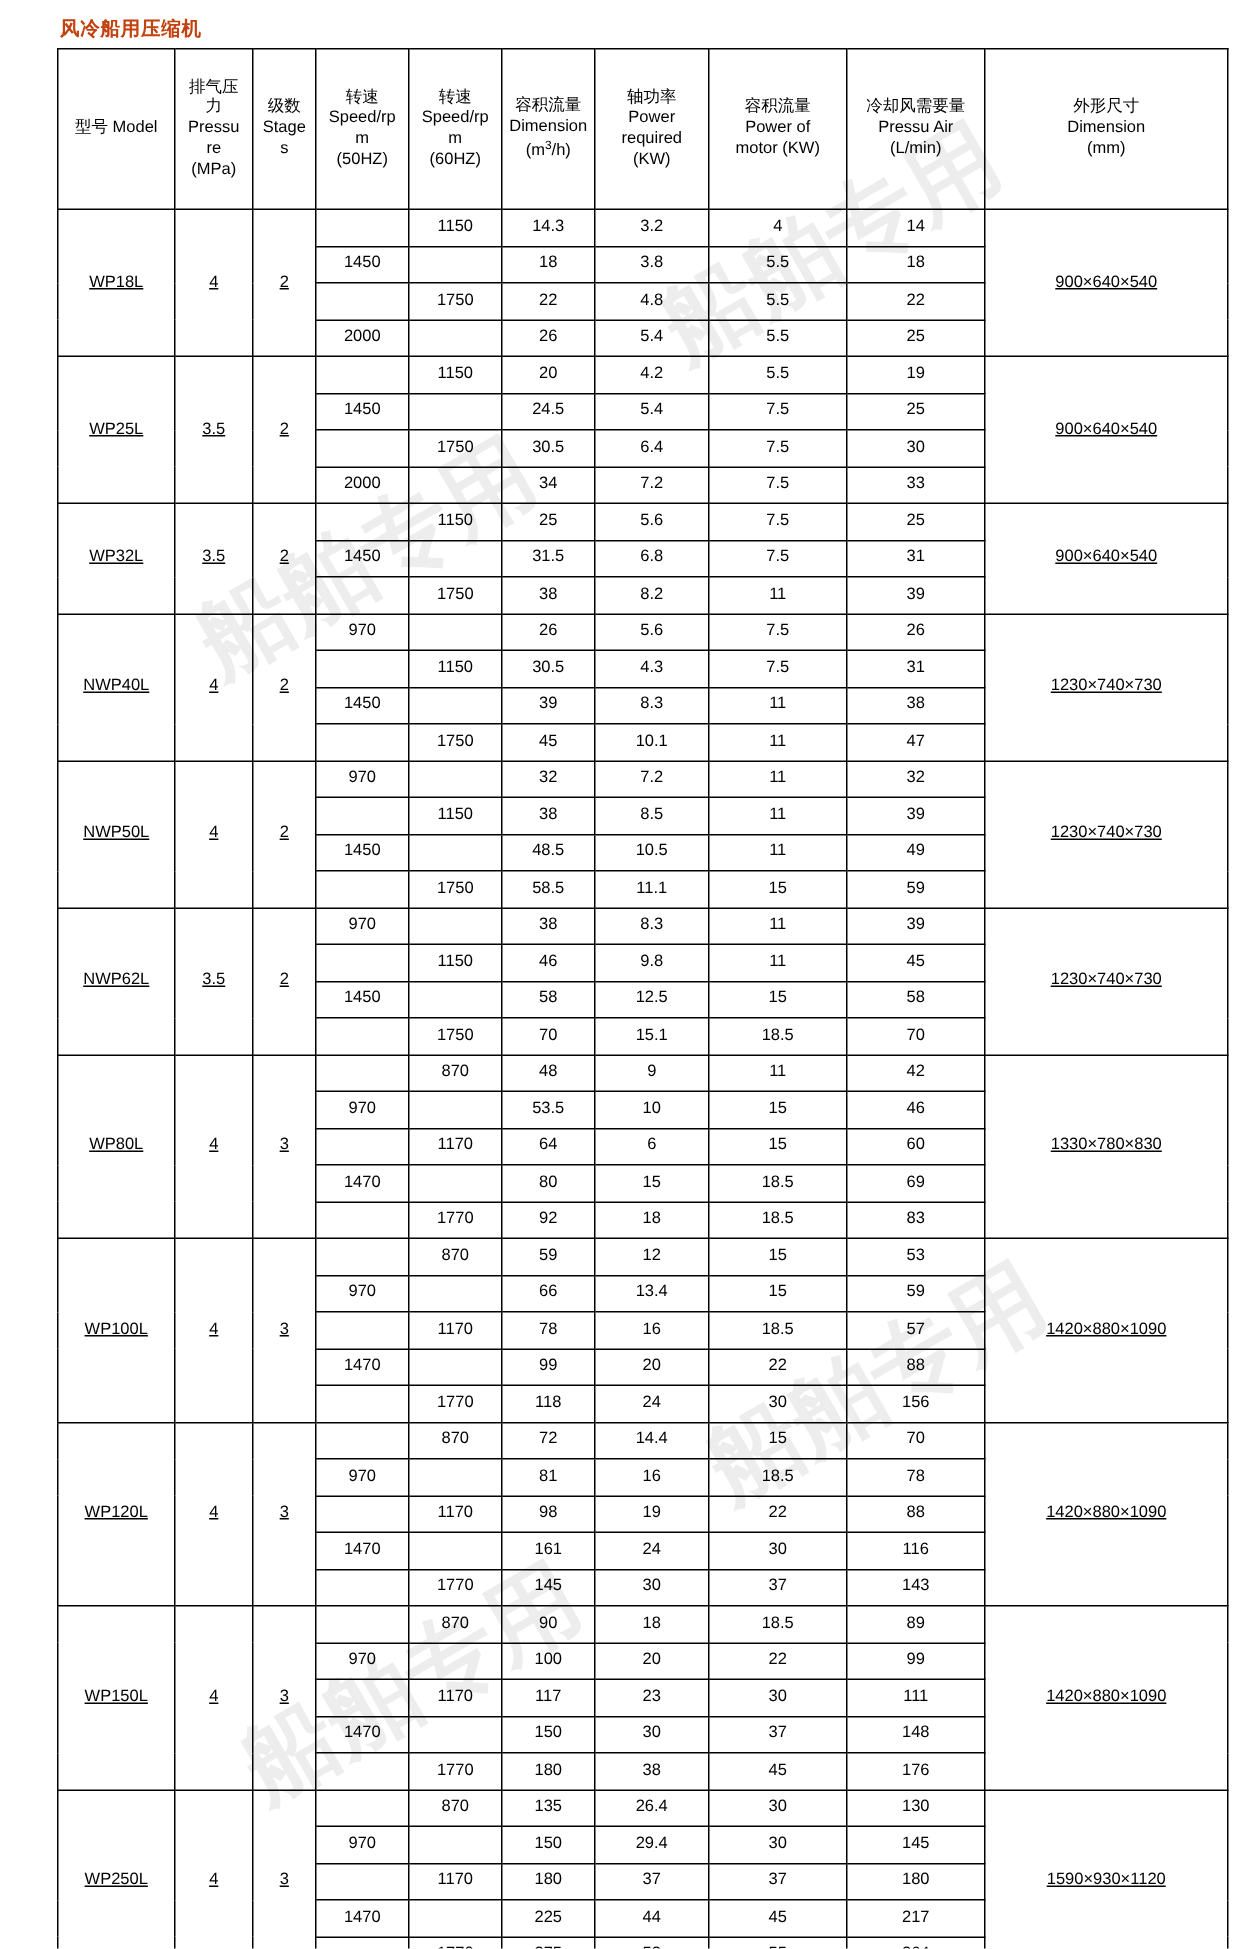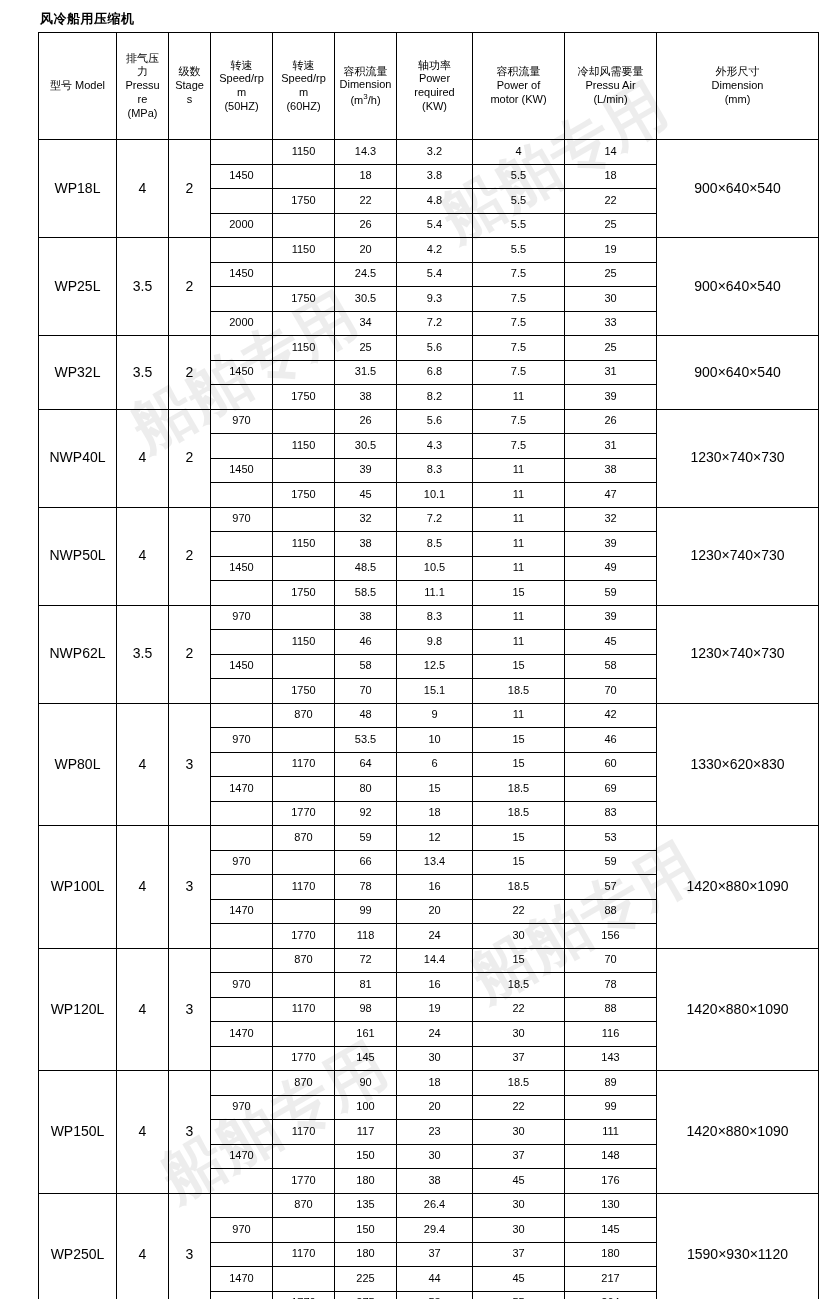--- a/index.html
+++ b/index.html
@@ -16,21 +16,21 @@
     overflow: hidden;
   }
   .page {
     position: relative;
     width: 830px;
     height: 1299px;
     box-sizing: border-box;
     padding: 8px 14px 0 38px;
   }
   .title {
-    color: #000000;
+    color: #c2410c;
     font-weight: bold;
     font-size: 13px;
     margin: 2px 0 4px 2px;
     letter-spacing: 0.5px;
   }
   table.spec {
     border-collapse: collapse;
     width: 780px;
     table-layout: fixed;
     font-size: 11px;
@@ -43,21 +43,22 @@
     font-weight: normal;
     line-height: 1.25;
   }
   thead td {
     height: 104px;
     font-size: 11px;
   }
   .hdr-cn { display: block; }
   .hdr-en { display: block; }
   .model-cell, .press-cell, .stage-cell, .dim-cell {
-    font-size: 14px;
+    font-size: 11px;
+    text-decoration: underline;
   }
   .rpm50-cell, .rpm60-cell { font-size: 11px; }
   .data-row td { height: 21.5px; }
   sup { font-size: 8px; vertical-align: super; }
   .watermark {
     position: absolute;
     left: 0; top: 0;
     width: 830px; height: 1299px;
     pointer-events: none;
     overflow: hidden;
@@ -214,21 +215,21 @@
           <td class="rpm60-cell"></td>
           <td>24.5</td>
           <td>5.4</td>
           <td>7.5</td>
           <td>25</td>
         </tr>
         <tr class="data-row">
           <td class="rpm50-cell"></td>
           <td class="rpm60-cell">1750</td>
           <td>30.5</td>
-          <td>9.3</td>
+          <td>6.4</td>
           <td>7.5</td>
           <td>30</td>
         </tr>
         <tr class="data-row">
           <td class="rpm50-cell">2000</td>
           <td class="rpm60-cell"></td>
           <td>34</td>
           <td>7.2</td>
           <td>7.5</td>
           <td>33</td>
@@ -372,21 +373,21 @@
         <tr class="data-row">
           <td class="model-cell" rowspan="5">WP80L</td>
           <td class="press-cell" rowspan="5">4</td>
           <td class="stage-cell" rowspan="5">3</td>
           <td class="rpm50-cell"></td>
           <td class="rpm60-cell">870</td>
           <td>48</td>
           <td>9</td>
           <td>11</td>
           <td>42</td>
-          <td class="dim-cell" rowspan="5">1330×620×830</td>
+          <td class="dim-cell" rowspan="5">1330×780×830</td>
         </tr>
         <tr class="data-row">
           <td class="rpm50-cell">970</td>
           <td class="rpm60-cell"></td>
           <td>53.5</td>
           <td>10</td>
           <td>15</td>
           <td>46</td>
         </tr>
         <tr class="data-row">

